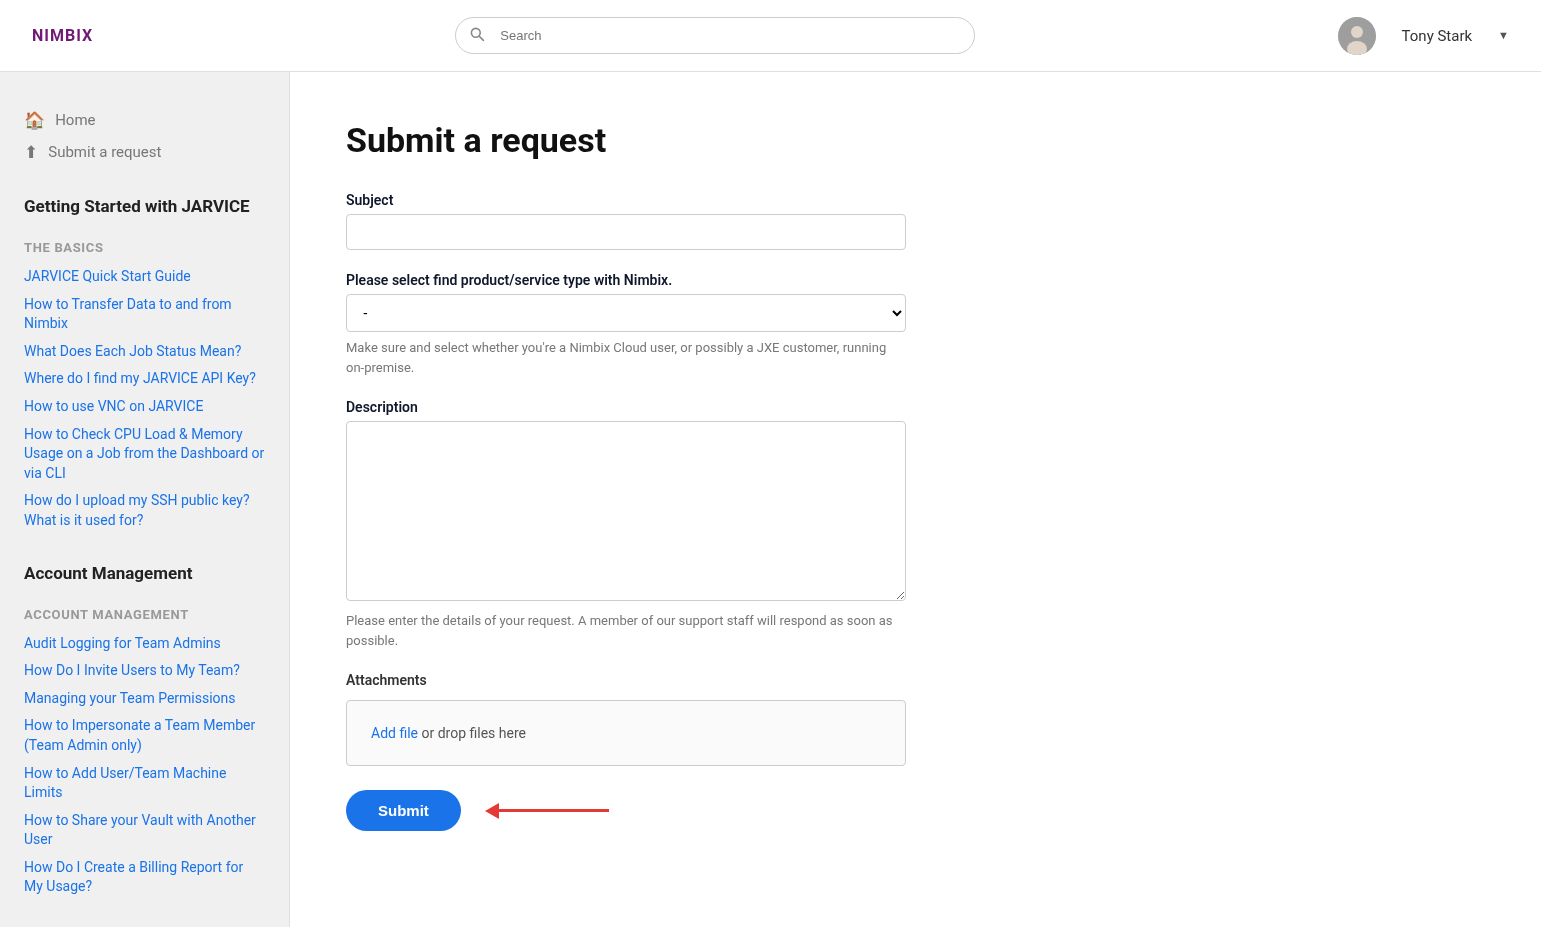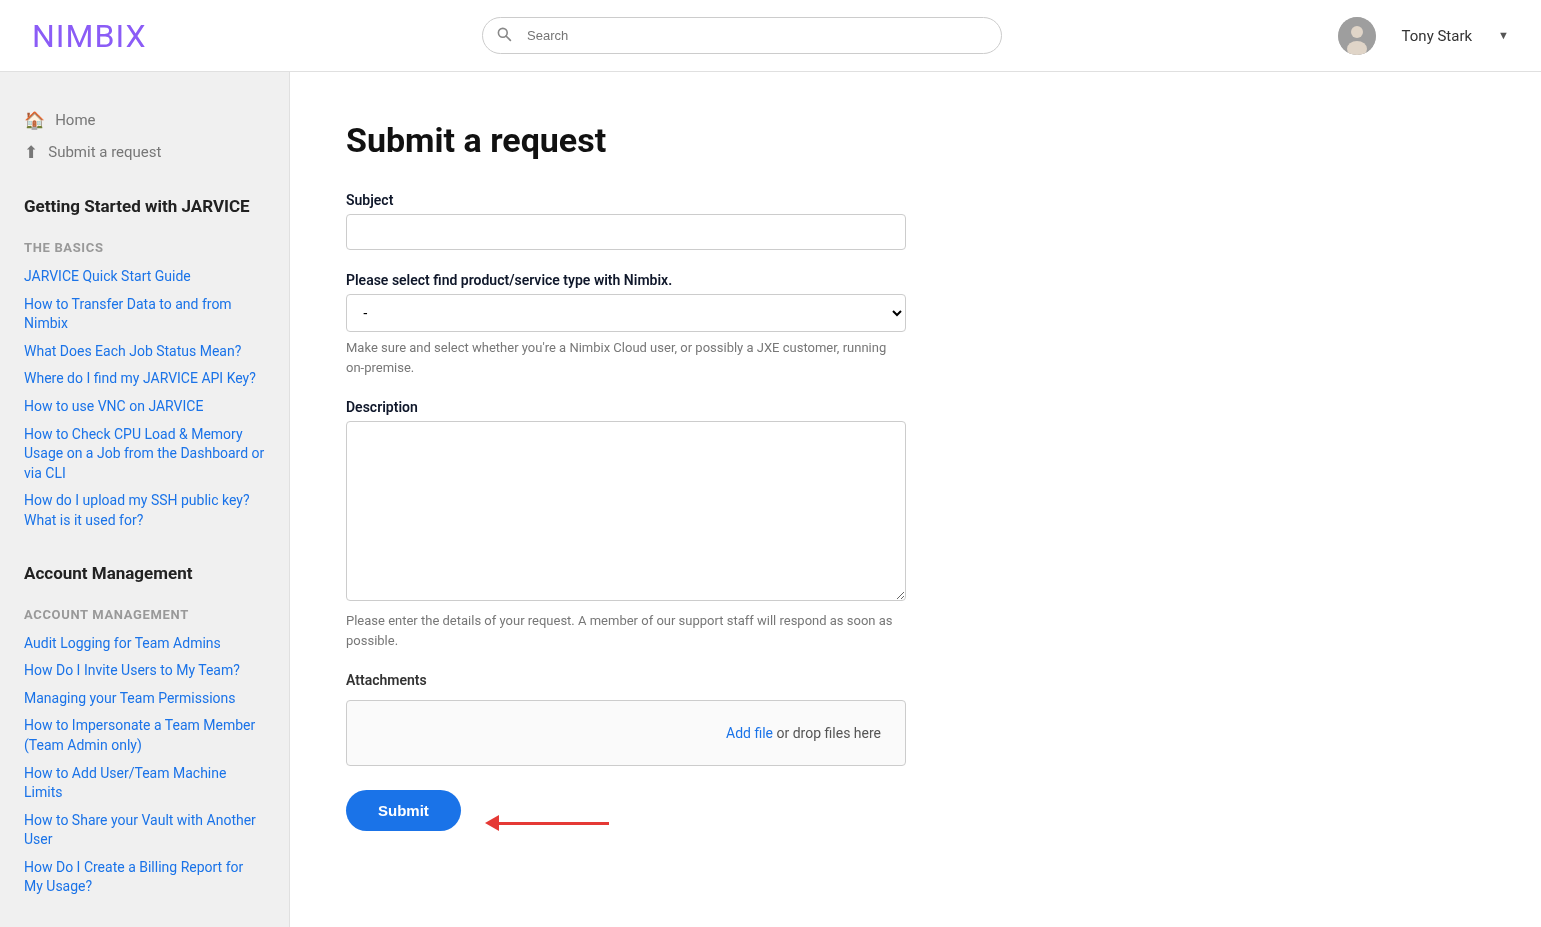--- a/index.html
+++ b/index.html
@@ -12,23 +12,23 @@
       display: flex;
       align-items: center;
       justify-content: space-between;
       padding: 0 32px;
       border-bottom: 1px solid #e0e0e0;
       position: sticky;
       top: 0;
       z-index: 100;
     }
     .logo {
-      font-size: 32px;
-      font-weight: 400;
-      color: #8b5cf6;
+      font-size: 16px;
+      font-weight: 700;
+      color: #701a75;
       letter-spacing: 1px;
     }
     .search-bar {
       flex: 1;
       max-width: 520px;
       margin: 0 60px;
       position: relative;
     }
     .search-bar input {
       width: 100%;
@@ -182,30 +182,30 @@
       color: #333;
       margin-bottom: 12px;
       display: block;
     }
     .drop-zone {
       width: 100%;
       max-width: 560px;
       border: 1.5px solid #ccc;
       border-radius: 4px;
       padding: 24px;
-      text-align: right;
+      text-align: left;
       font-size: 14px;
       color: #555;
       background: #fafafa;
       cursor: pointer;
     }
     .drop-zone-link { color: #1a73e8; text-decoration: none; }
     .submit-row {
       display: flex;
-      align-items: flex-end;
+      align-items: center;
       gap: 24px;
       margin-top: 24px;
     }
     .submit-btn {
       background: #1a73e8;
       color: #fff;
       border: none;
       border-radius: 24px;
       padding: 12px 32px;
       font-size: 15px;

